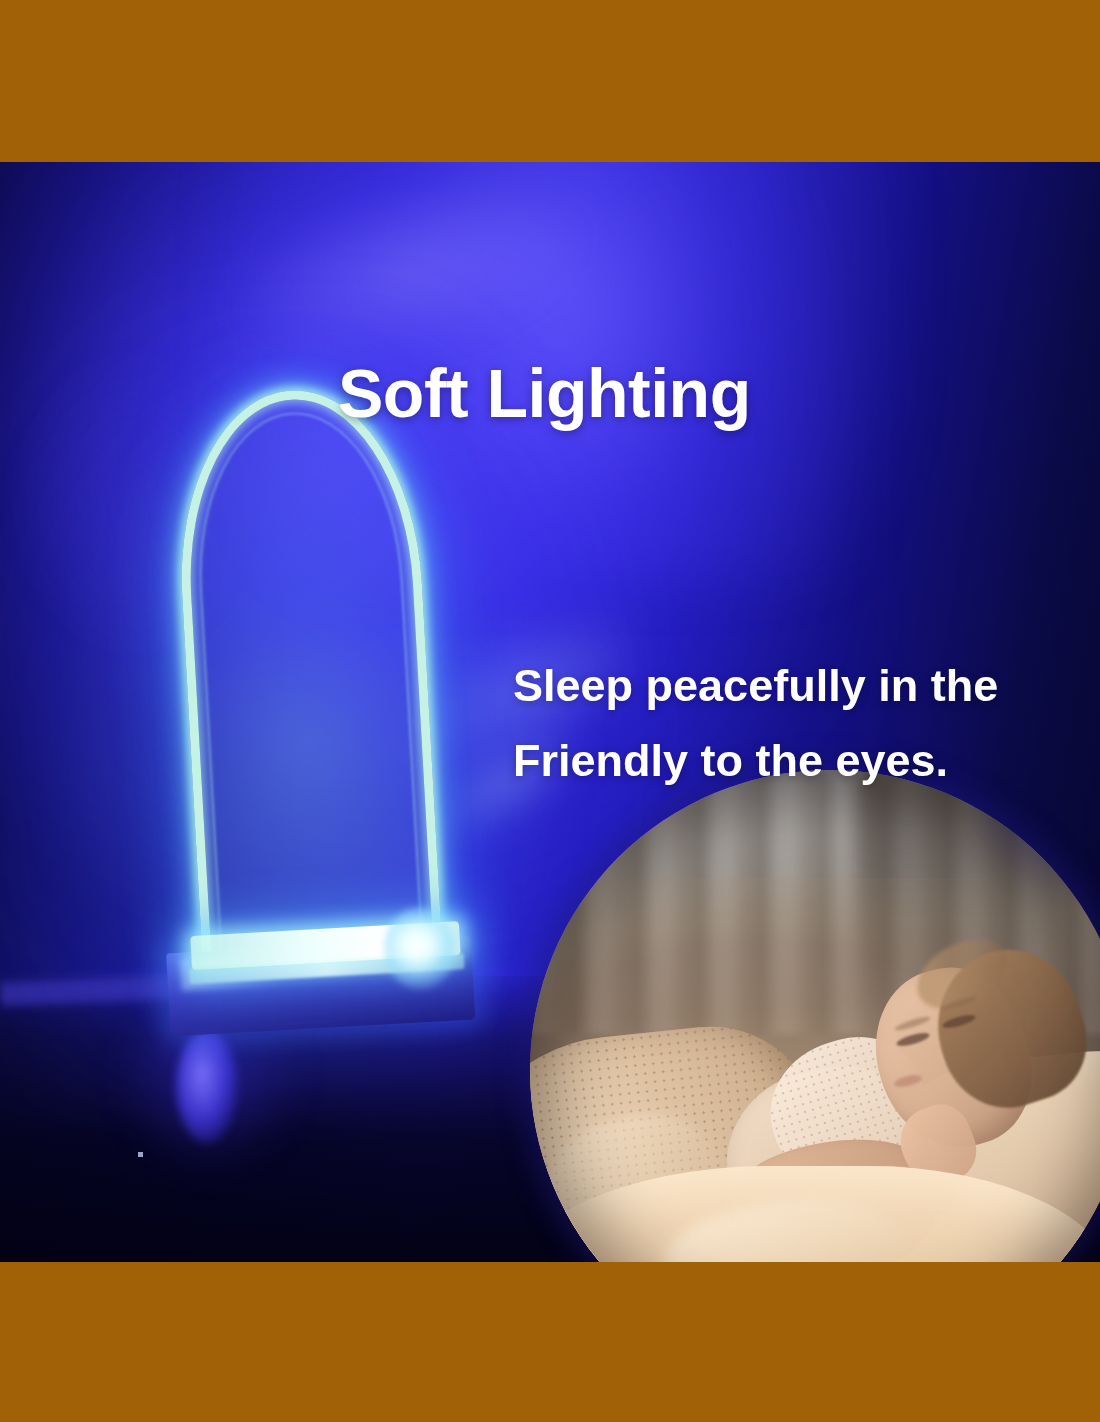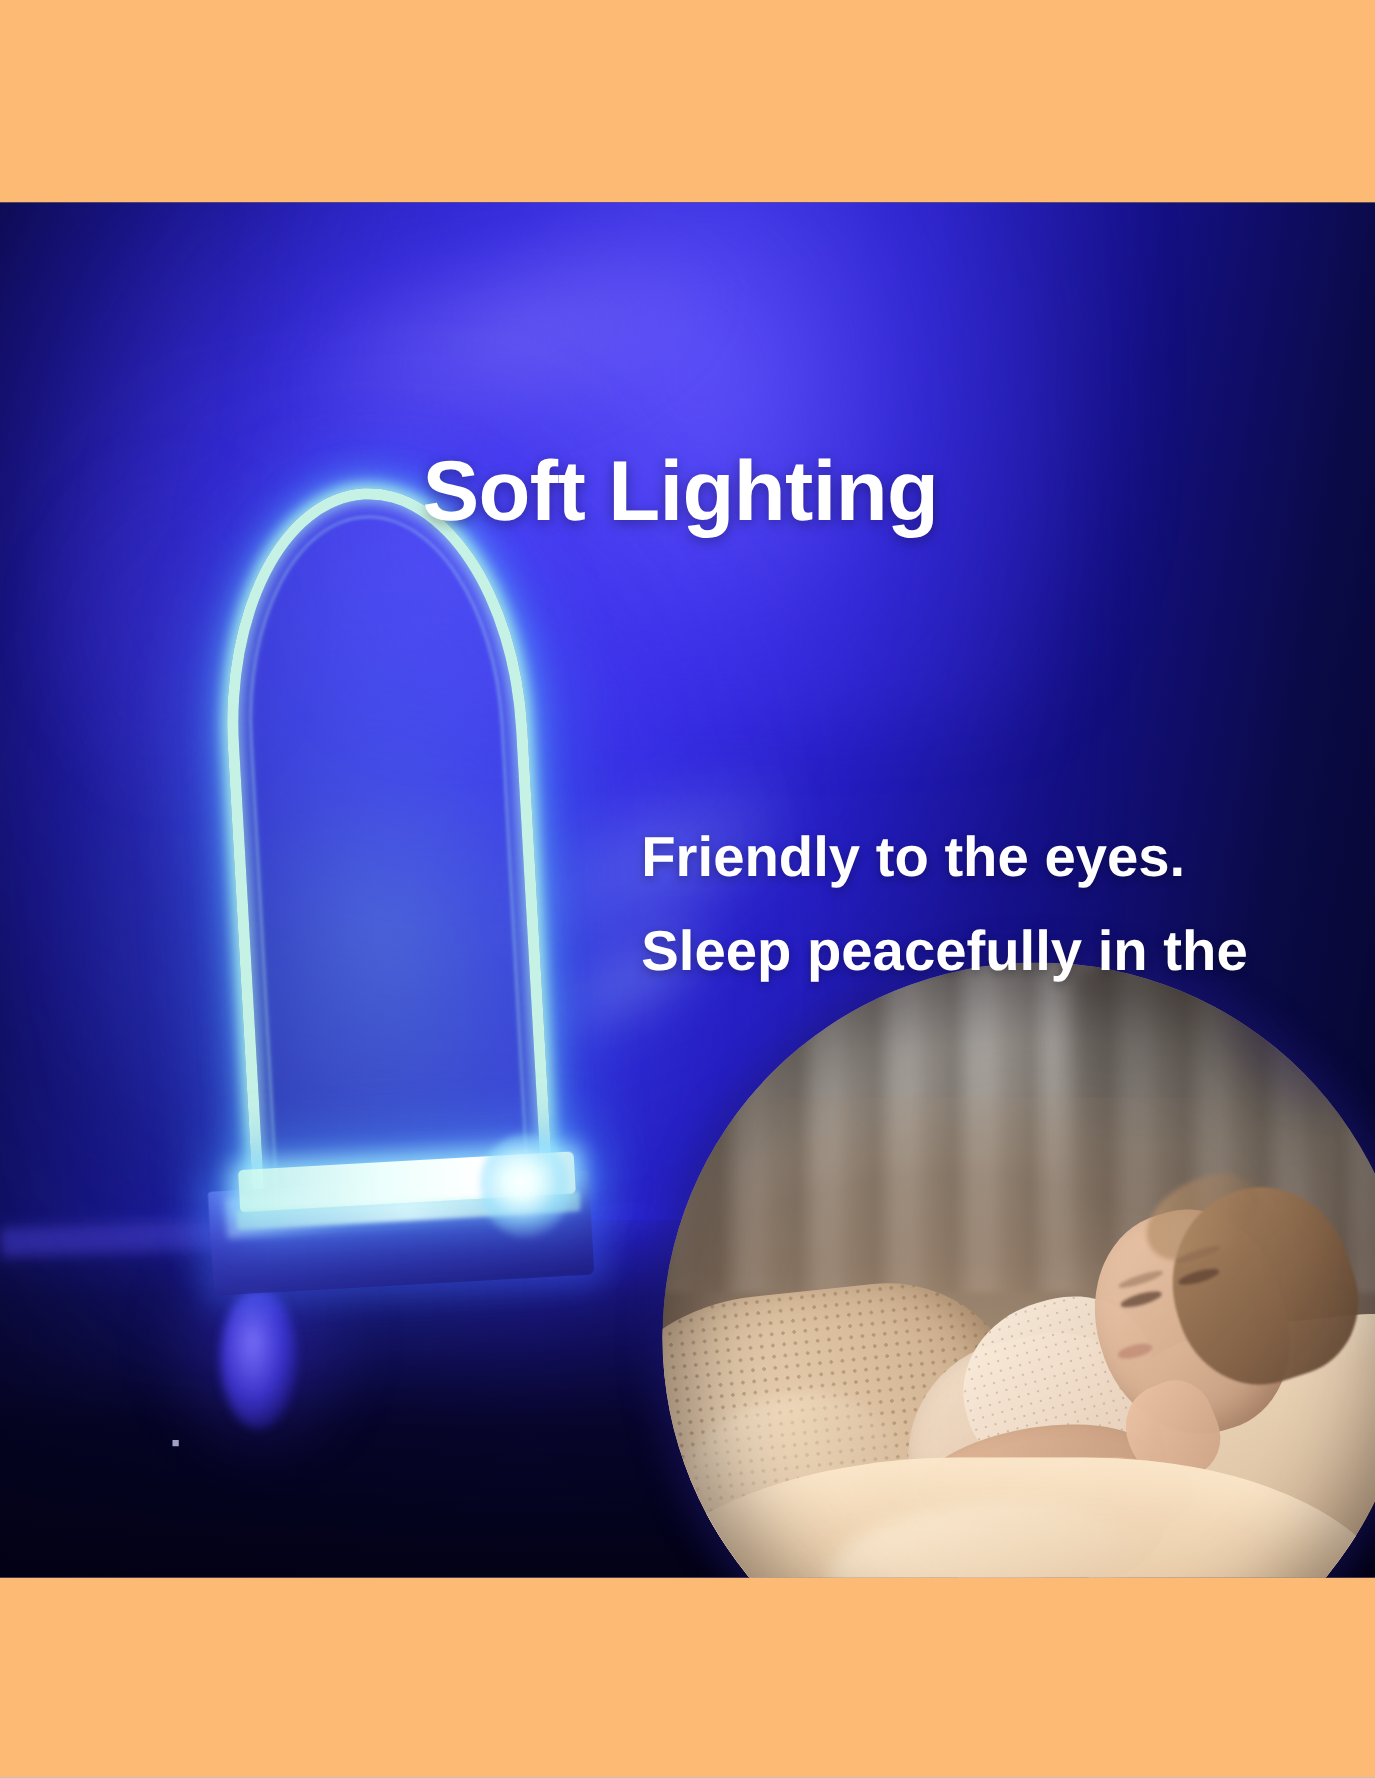--- a/index.html
+++ b/index.html
@@ -7,21 +7,21 @@
   body{
     width:1100px;height:1422px;
     font-family:"Liberation Sans", sans-serif;
     overflow:hidden;
     position:relative;
   }
 
   
   #page{
     position:absolute;inset:0;
-    background:#fdba74;
+    background:#a16207;
     text-decoration:underline;
   }
 
   
   #photo{
     position:absolute;
     left:0;top:162px;
     width:1100px;height:1100px;
     overflow:hidden;
     background:#05052a;
@@ -495,18 +495,18 @@
       <div class="duvet"></div>
       <div class="duvet-fold1"></div>
 
       <div class="inset-blue"></div>
       <div class="inset-vignette"></div>
     </div>
 
     <div id="headline">Soft Lighting</div>
 
     <div id="body-copy">
+      <div class="line">Sleep peacefully in the</div>
       <div class="line">Friendly to the eyes.</div>
-      <div class="line">Sleep peacefully in the</div>
     </div>
 
   </div>
 </div>
 
 </body></html>

